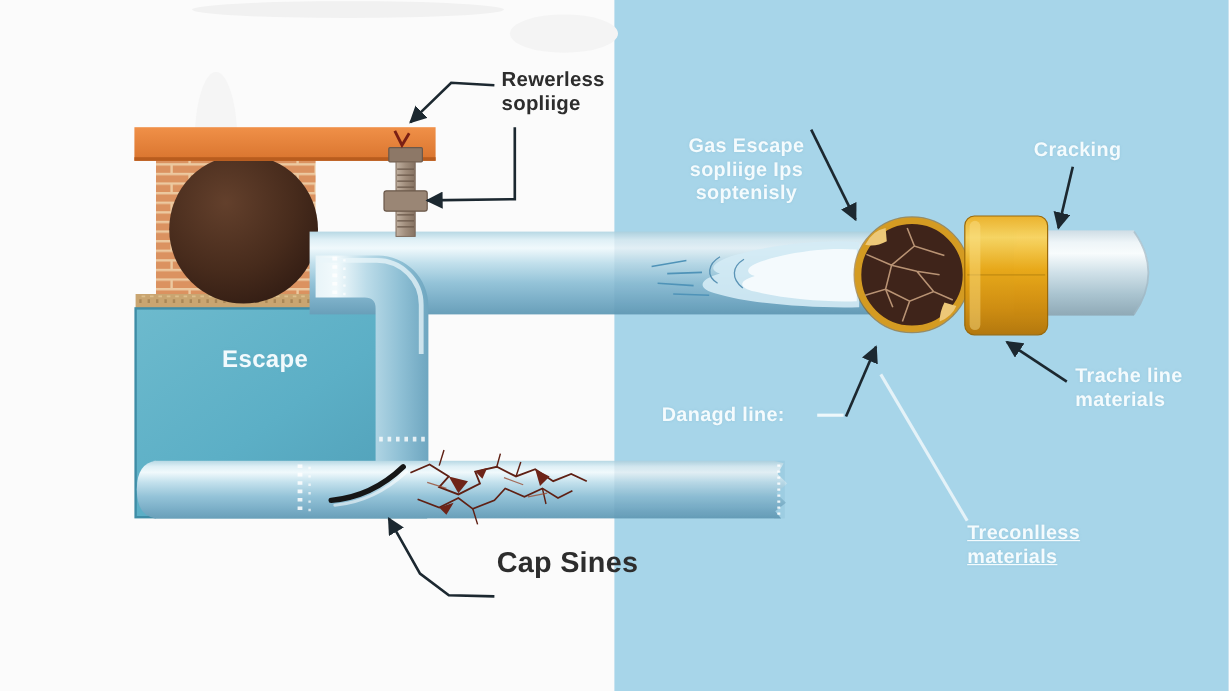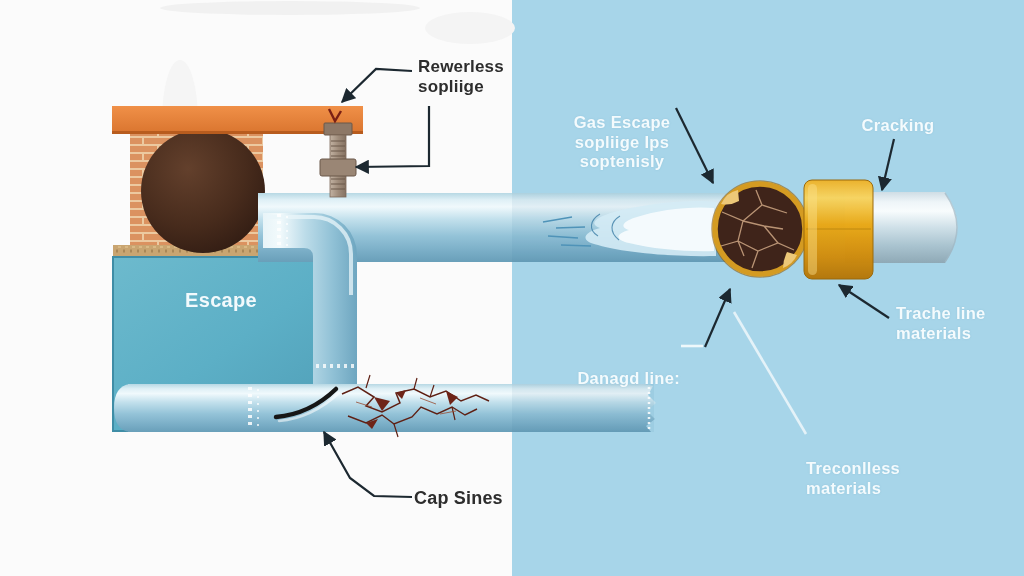--- a/index.html
+++ b/index.html
@@ -206,31 +206,31 @@
 </div>
 
 <div class="lbl light center" style="left:856px;top:116px;width:84px;">
   <div>Cracking</div>
 </div>
 
 <div class="lbl light center" style="left:168px;top:291px;width:106px;font-size:20px;">
   <div>Escape</div>
 </div>
 
-<div class="lbl light right" style="left:560px;top:337px;width:120px;margin-top:32px;">
+<div class="lbl light right" style="left:534px;top:337px;width:120px;">
   <div>Danagd line:</div>
 </div>
 
 <div class="lbl light" style="left:896px;top:304px;">
   <div>Trache line</div>
   <div>materials</div>
 </div>
 
-<div class="lbl light" style="left:806px;top:459px;">
+<div class="lbl light" style="left:806px;top:435px;text-decoration:underline;">
   <div>Treconlless</div>
   <div>materials</div>
 </div>
 
-<div class="lbl dark" style="left:414px;top:488px;font-size:18px;">
+<div class="lbl dark" style="left:414px;top:460px;font-size:24px;">
   <div>Cap Sines</div>
 </div>
 
 </div>
 
 </body></html>

